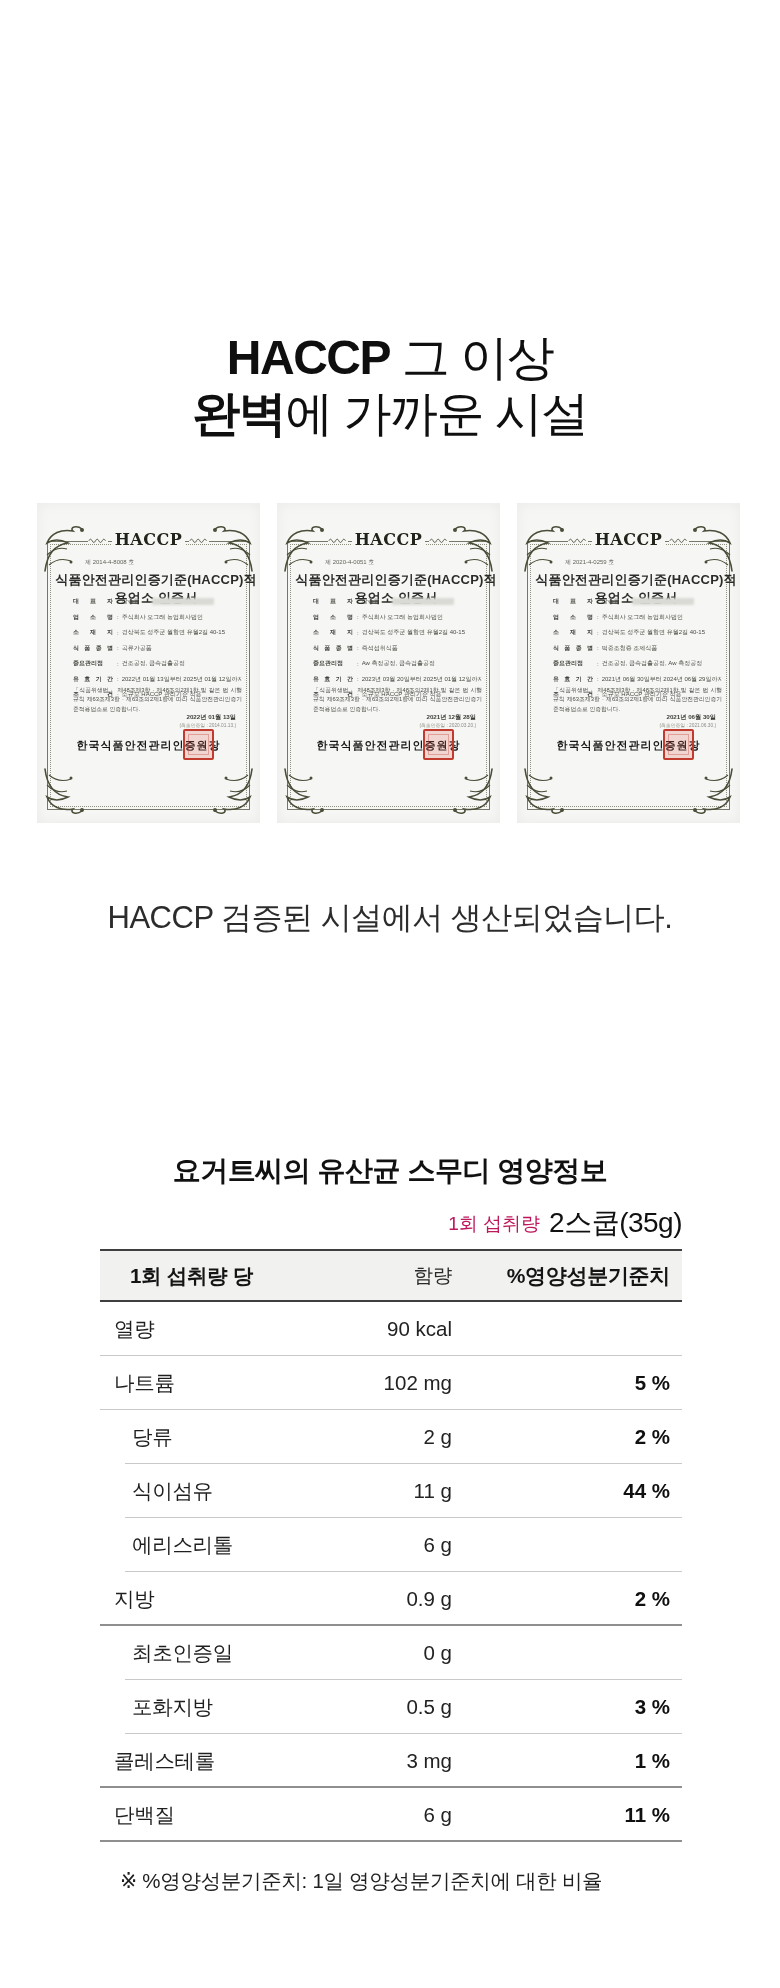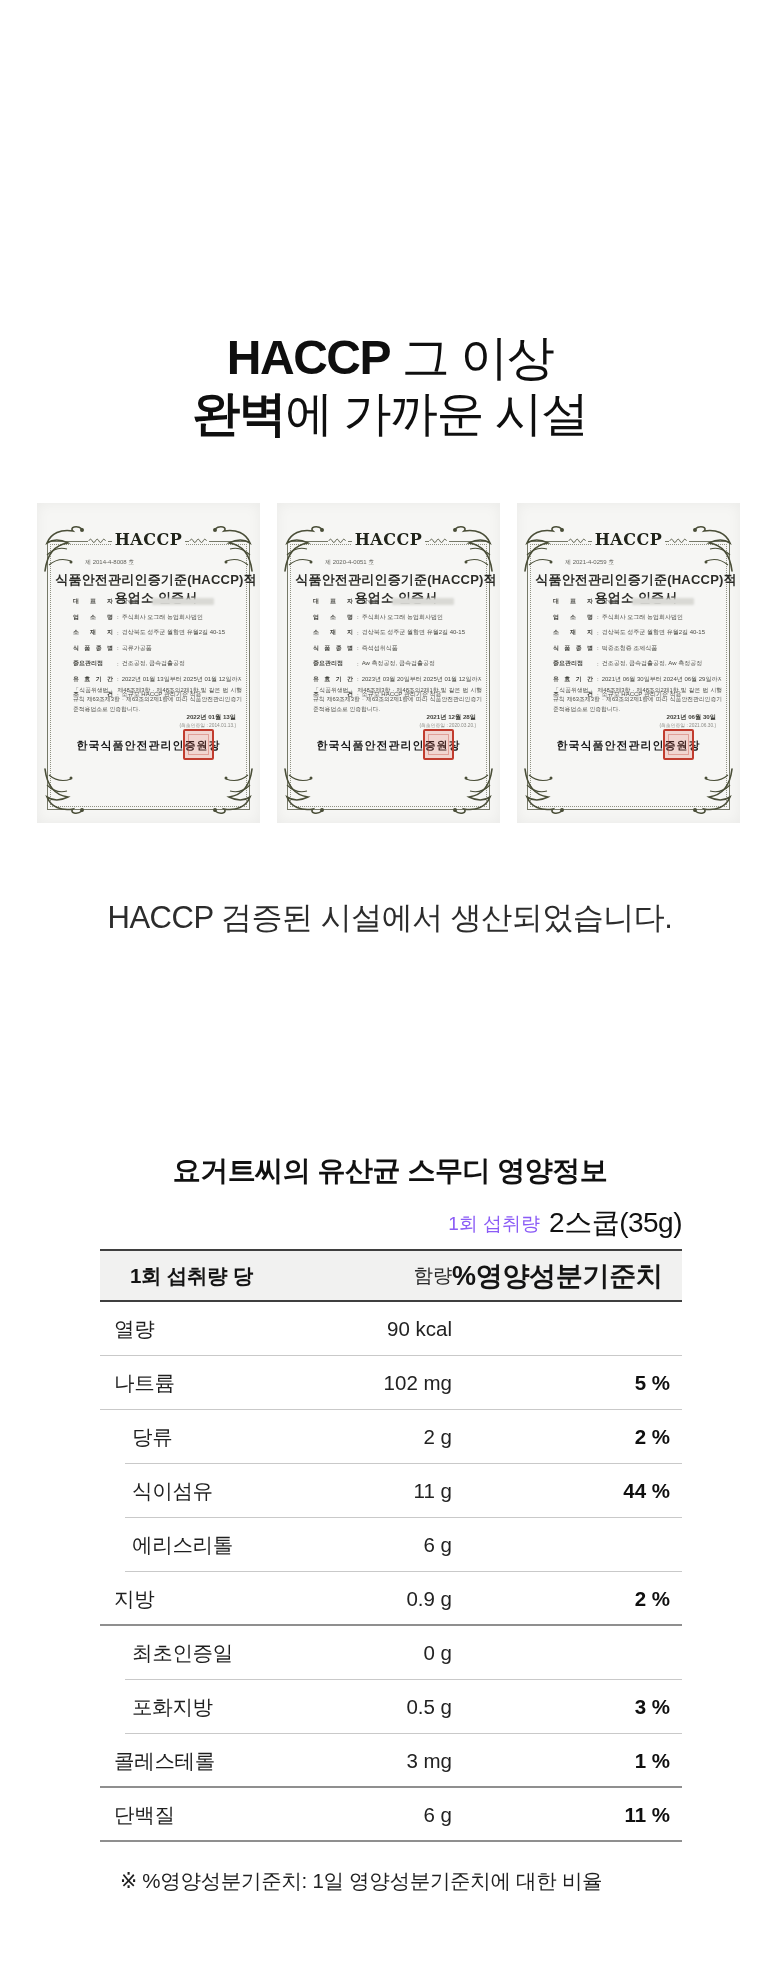--- a/index.html
+++ b/index.html
@@ -49,29 +49,29 @@
   .cstamp::before{content:"";position:absolute;inset:3px;border:1px solid rgba(193,60,46,.35);}
 
   
   .caption{position:absolute;top:897px;left:0;right:0;margin:0;text-align:center;font-size:31px;
            line-height:42px;color:#2c2c2c;letter-spacing:-.5px;}
 
   
   .ntitle{position:absolute;top:1152px;left:0;right:0;margin:0;text-align:center;font-size:28px;
           font-weight:700;color:#111;letter-spacing:-.5px;}
   .serving{position:absolute;top:1204px;right:98px;text-align:right;white-space:nowrap;}
-  .sv-label{font-size:19px;color:#8b5cf6;margin-right:9px;vertical-align:2px;}
+  .sv-label{font-size:19px;color:#be185d;margin-right:9px;vertical-align:2px;}
   .sv-value{font-size:28px;color:#111;letter-spacing:-.5px;}
 
   .ntable{position:absolute;top:1249px;left:100px;width:582px;}
   .nhead{display:grid;grid-template-columns:238px 114px 1fr;align-items:center;height:49px;
          background:var(--headerbg);border-top:2px solid var(--borderdark);border-bottom:2px solid var(--borderdark);}
   .nhead .c1{padding-left:30px;font-size:20.5px;font-weight:700;color:#141414;letter-spacing:-.3px;}
   .nhead .c2{text-align:right;font-size:19.5px;color:#2a2a2a;letter-spacing:-.3px;}
-  .nhead .c3{text-align:left;padding-right:12px;font-size:27px;font-weight:700;color:#141414;letter-spacing:-.3px;}
+  .nhead .c3{text-align:right;padding-right:12px;font-size:21px;font-weight:700;color:#141414;letter-spacing:-.3px;}
   .nrow{position:relative;display:grid;grid-template-columns:238px 114px 1fr;align-items:center;height:54px;}
   .nrow .c1{padding-left:14px;font-size:20.5px;color:#1f1f1f;letter-spacing:-.3px;}
   .nrow.indent .c1{padding-left:32px;}
   .nrow .c2{text-align:right;font-size:20.5px;color:#222;}
   .nrow .c3{text-align:right;padding-right:12px;font-size:20.5px;font-weight:700;color:#101010;}
   .rule{position:absolute;left:0;right:0;bottom:0;height:1px;background:var(--rulelight);}
   .rule.light-indent{left:25px;}
   .rule.dark-full{height:2px;background:var(--ruledark);}
 
   .footnote{position:absolute;top:1863px;left:116px;margin:4px;font-size:20.5px;color:#1f1f1f;letter-spacing:-.3px;}

